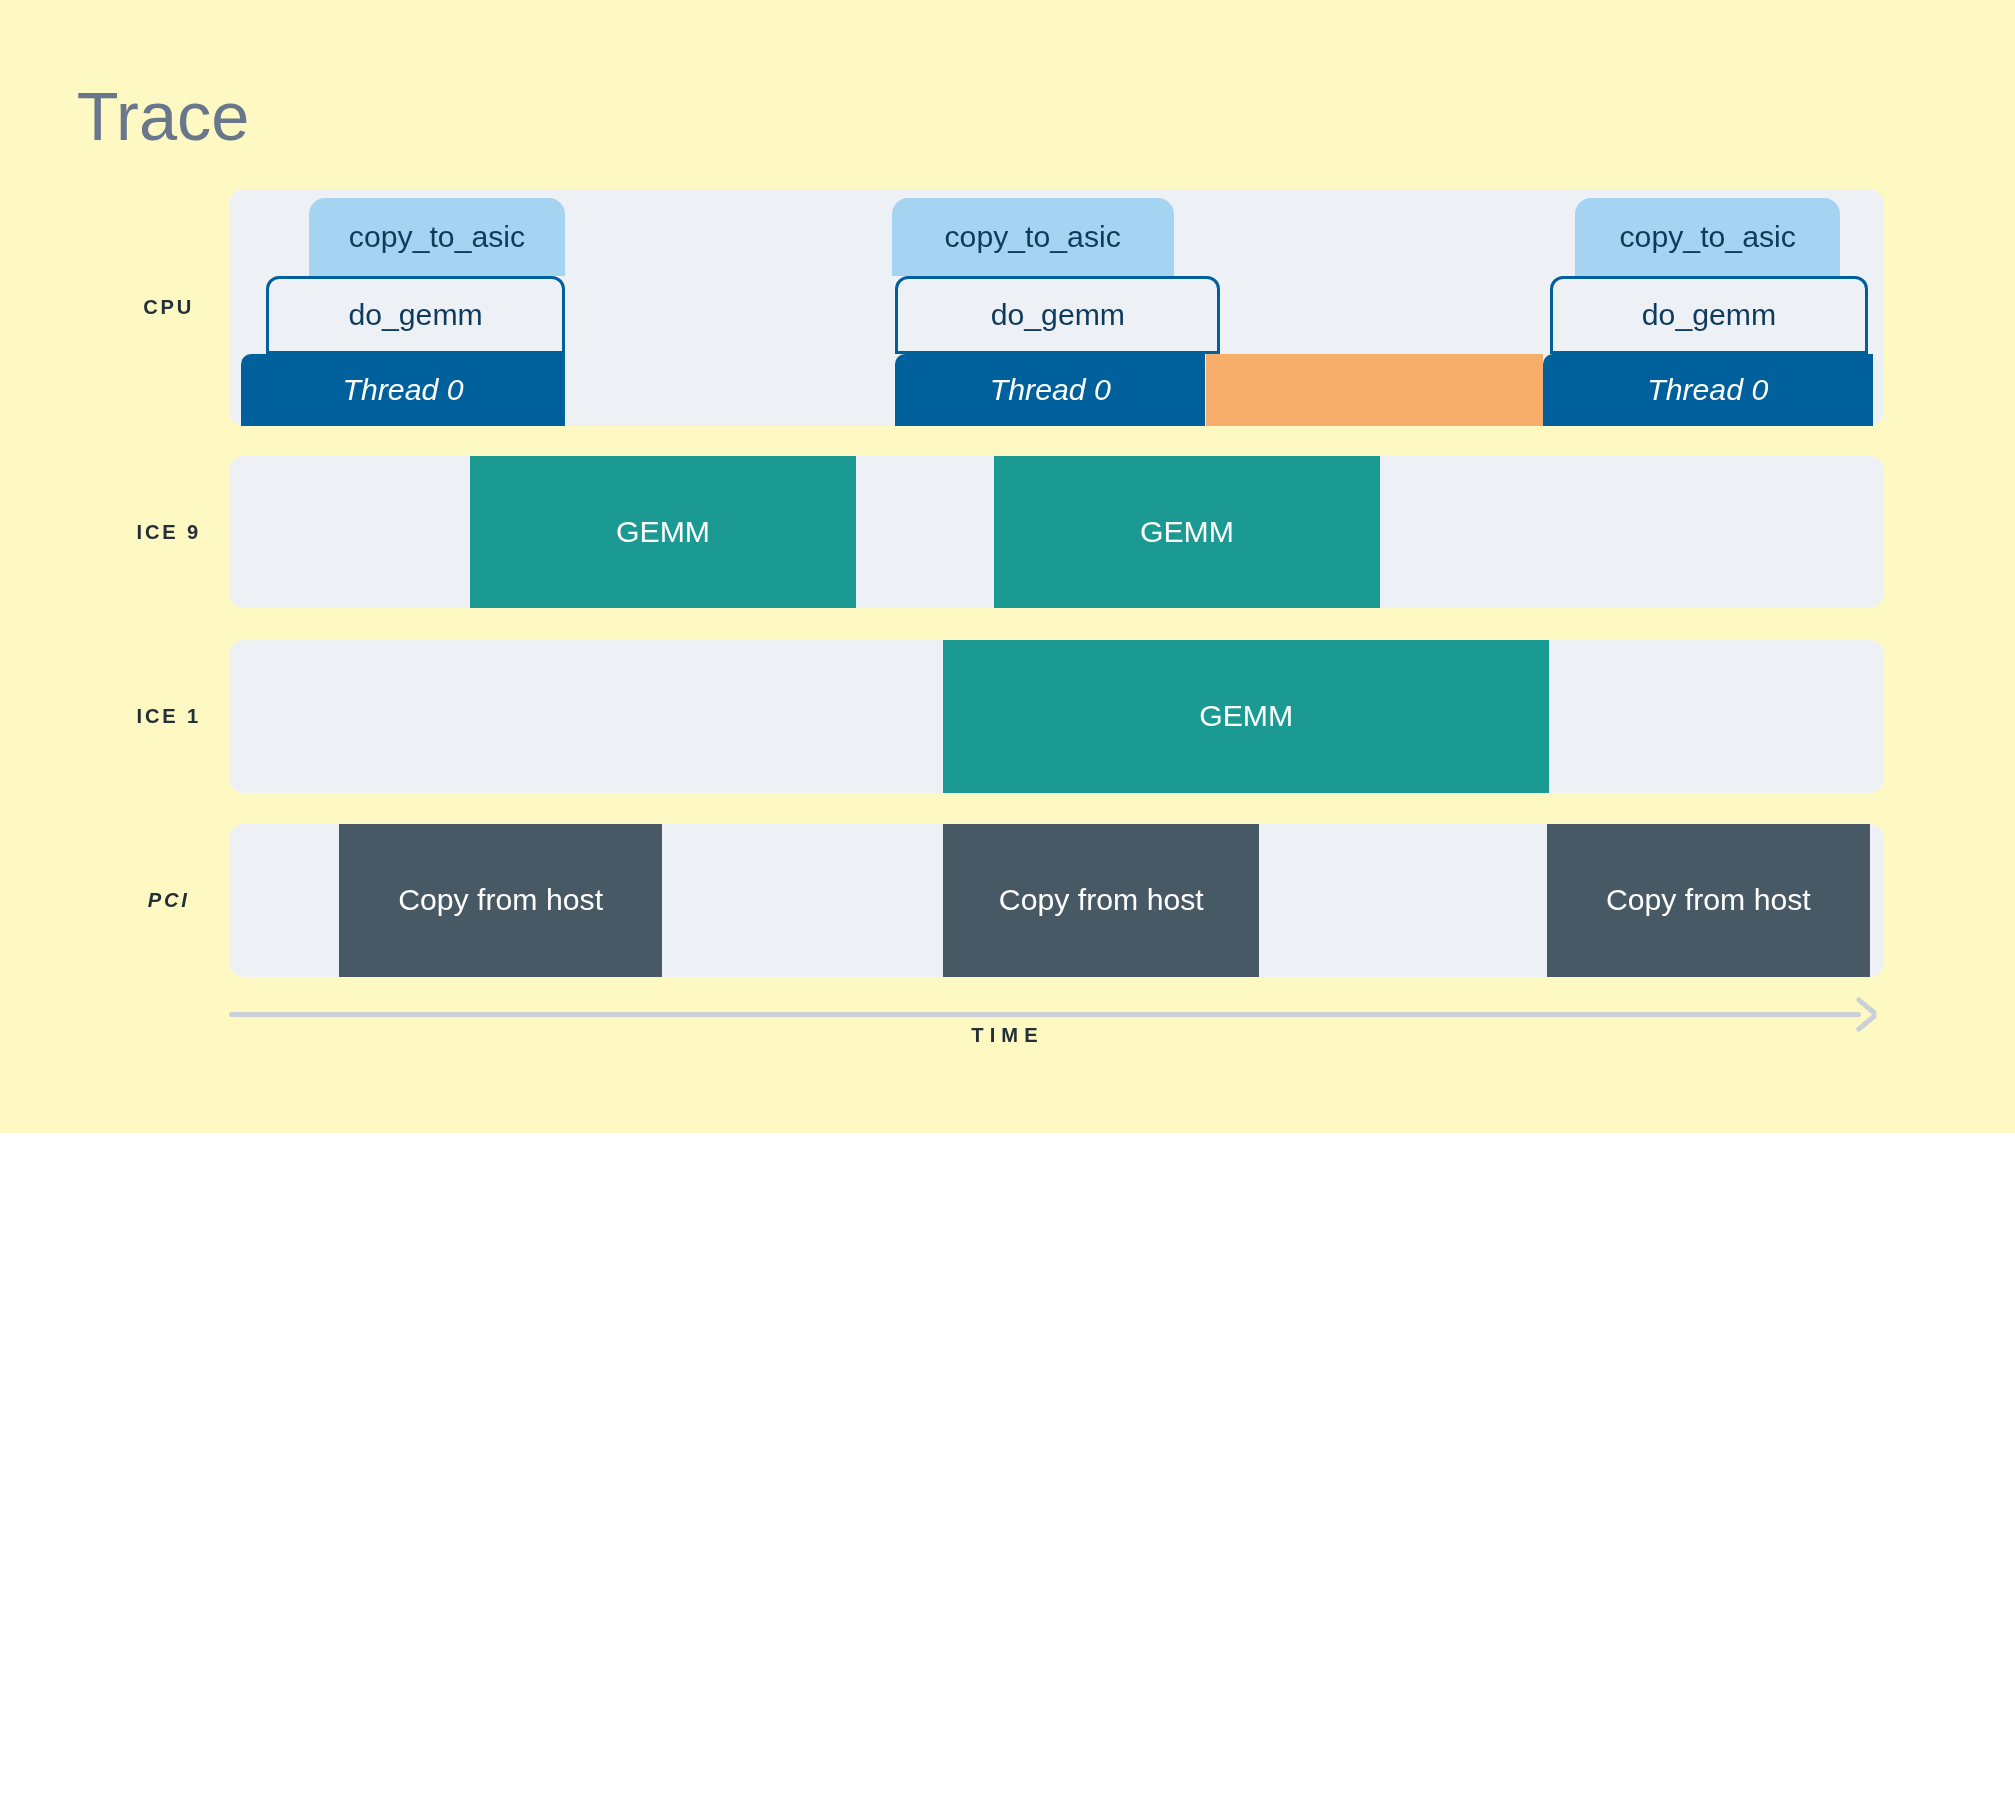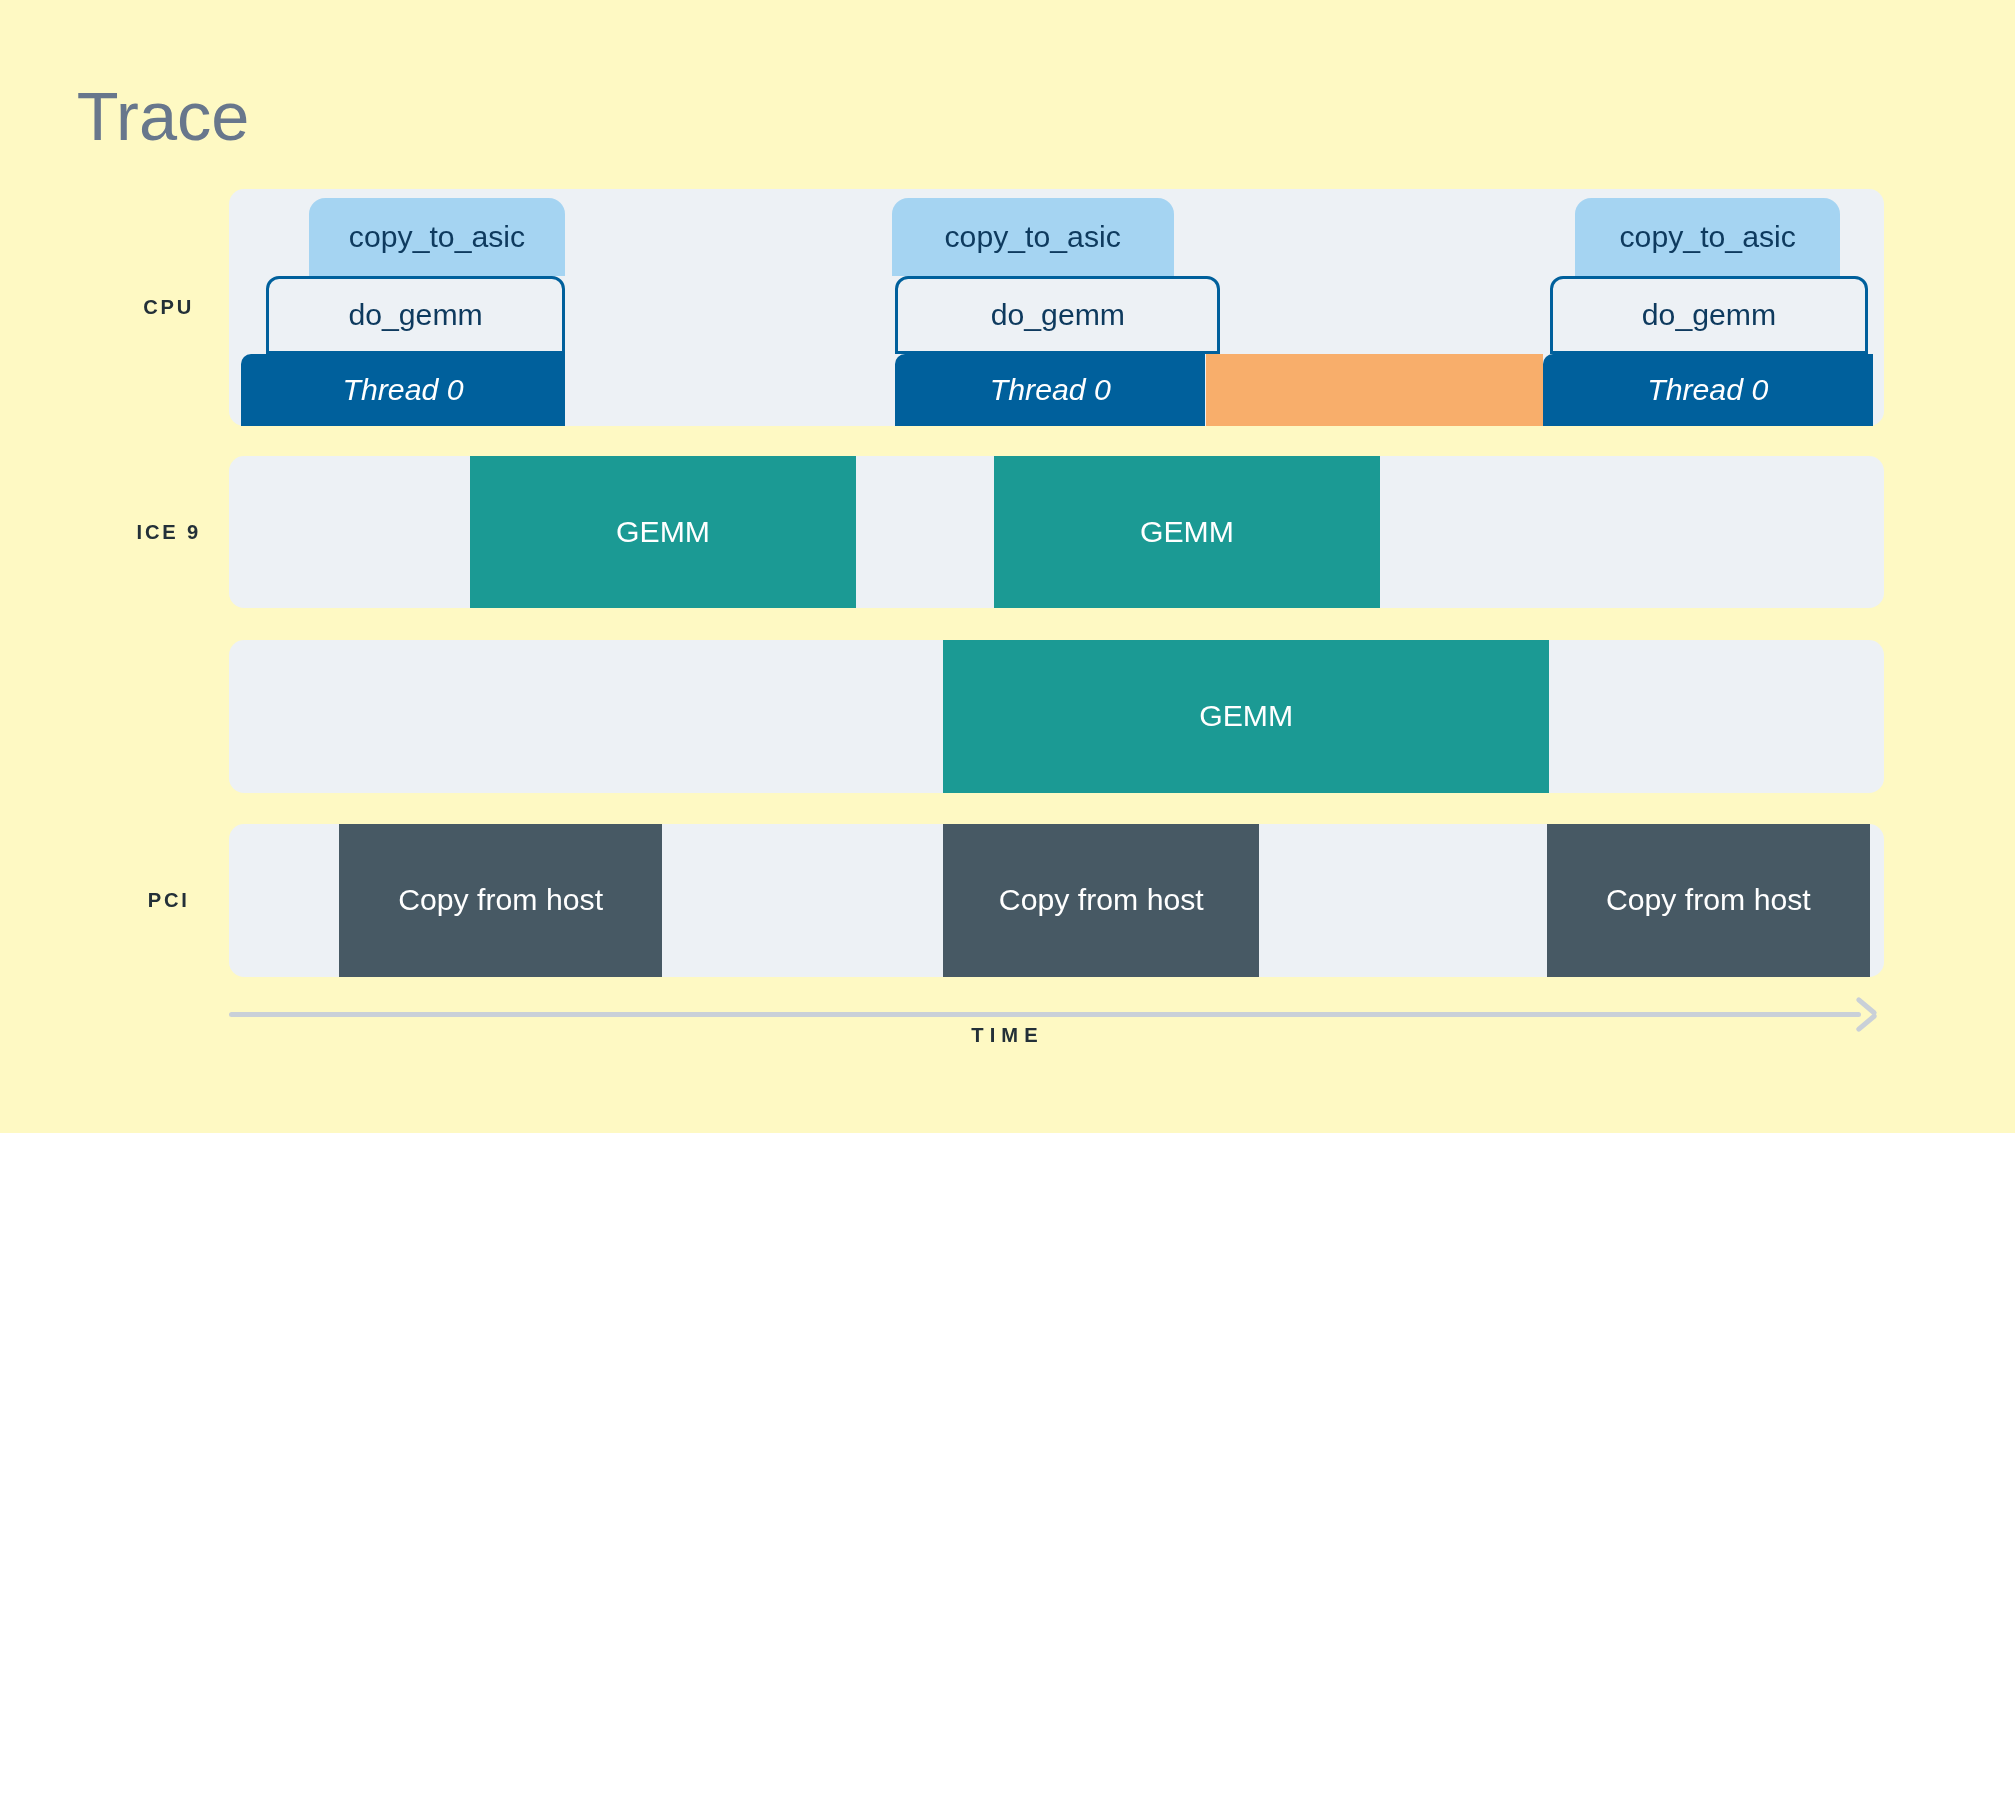--- a/index.html
+++ b/index.html
@@ -37,21 +37,21 @@
   .row-pci {left:11.375%;top:72.67%;width:82.125%;height:13.56%;}
   .rlabel{
     left:2.25%;width:12.25%;
     display:flex;align-items:center;justify-content:center;
     color:var(--label-dark);font-weight:bold;font-size:1vw;
     letter-spacing:0.14vw;white-space:nowrap;
   }
   .rlabel-cpu {top:16.67%;height:20.89%;}
   .rlabel-ice0{top:40.22%;height:13.44%;}
   .rlabel-ice1{top:56.44%;height:13.56%;}
-  .rlabel-pci {top:72.67%;height:13.56%;}
+  .rlabel-pci {top:72.67%;height:13.56%;font-style:italic;}
   .blk{
     display:flex;align-items:center;justify-content:center;
     font-size:1.5vw;white-space:nowrap;line-height:1;
   }
   .copy{background:var(--copy-blue);color:var(--navy);border-radius:0.8vw 0.8vw 0 0;z-index:1;text-align:right;}
   .func{
     background:var(--row-bg);color:var(--navy);
     border:0.16vw solid var(--thread-blue);
     border-radius:0.65vw 0.65vw 0 0;z-index:3;
   }
@@ -108,20 +108,21 @@
 
   <div class="abs title">Trace</div>
 
   <div class="abs row row-cpu"></div>
   <div class="abs row row-ice0"></div>
   <div class="abs row row-ice1"></div>
   <div class="abs row row-pci"></div>
 
   <div class="abs rlabel rlabel-cpu">CPU</div>
   <div class="abs rlabel rlabel-ice0">ICE 9</div>
+  <div class="abs rlabel rlabel-ice1">ICE 1</div>
   <div class="abs rlabel rlabel-pci">PCI</div>
 
   <div class="abs blk copy copy-1">copy_to_asic</div>
   <div class="abs blk thread thread-1">Thread 0</div>
   <div class="abs blk func func-1">do_gemm</div>
 
   <div class="abs blk copy copy-2">copy_to_asic</div>
   <div class="abs blk thread thread-2">Thread 0</div>
   <div class="abs blk func func-2">do_gemm</div>
   <div class="abs blk kernel kernel-2"></div>

